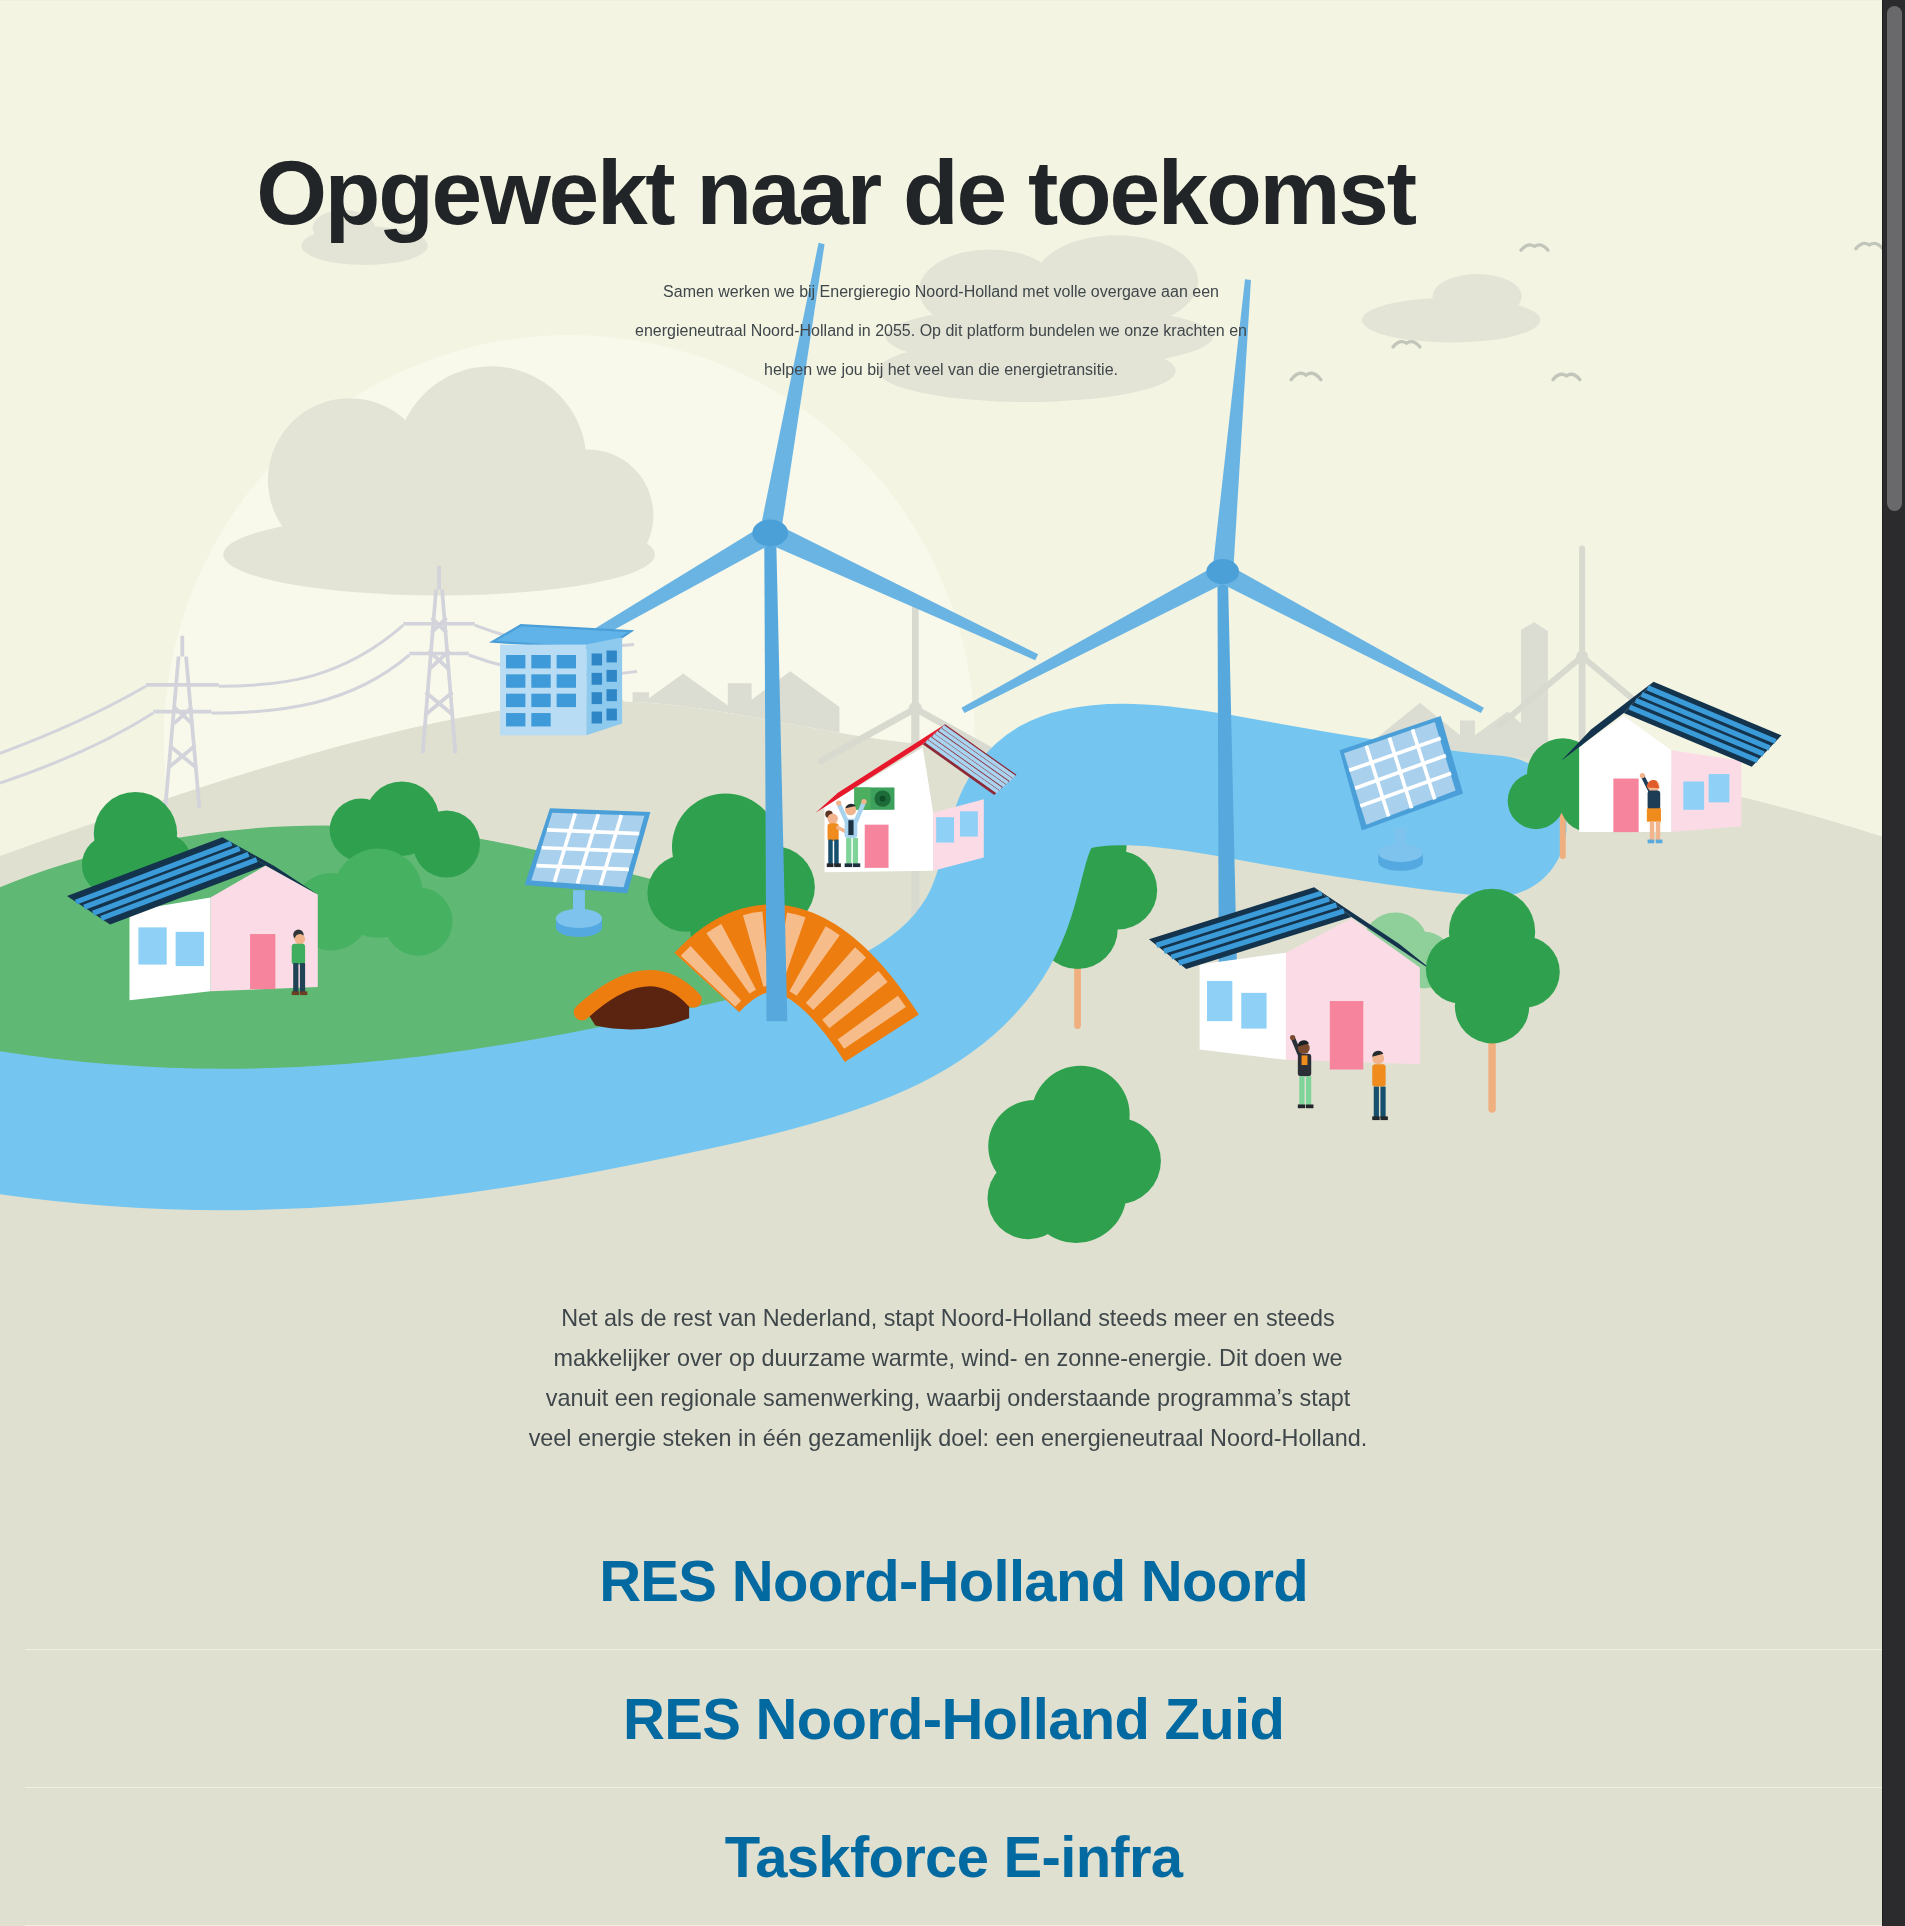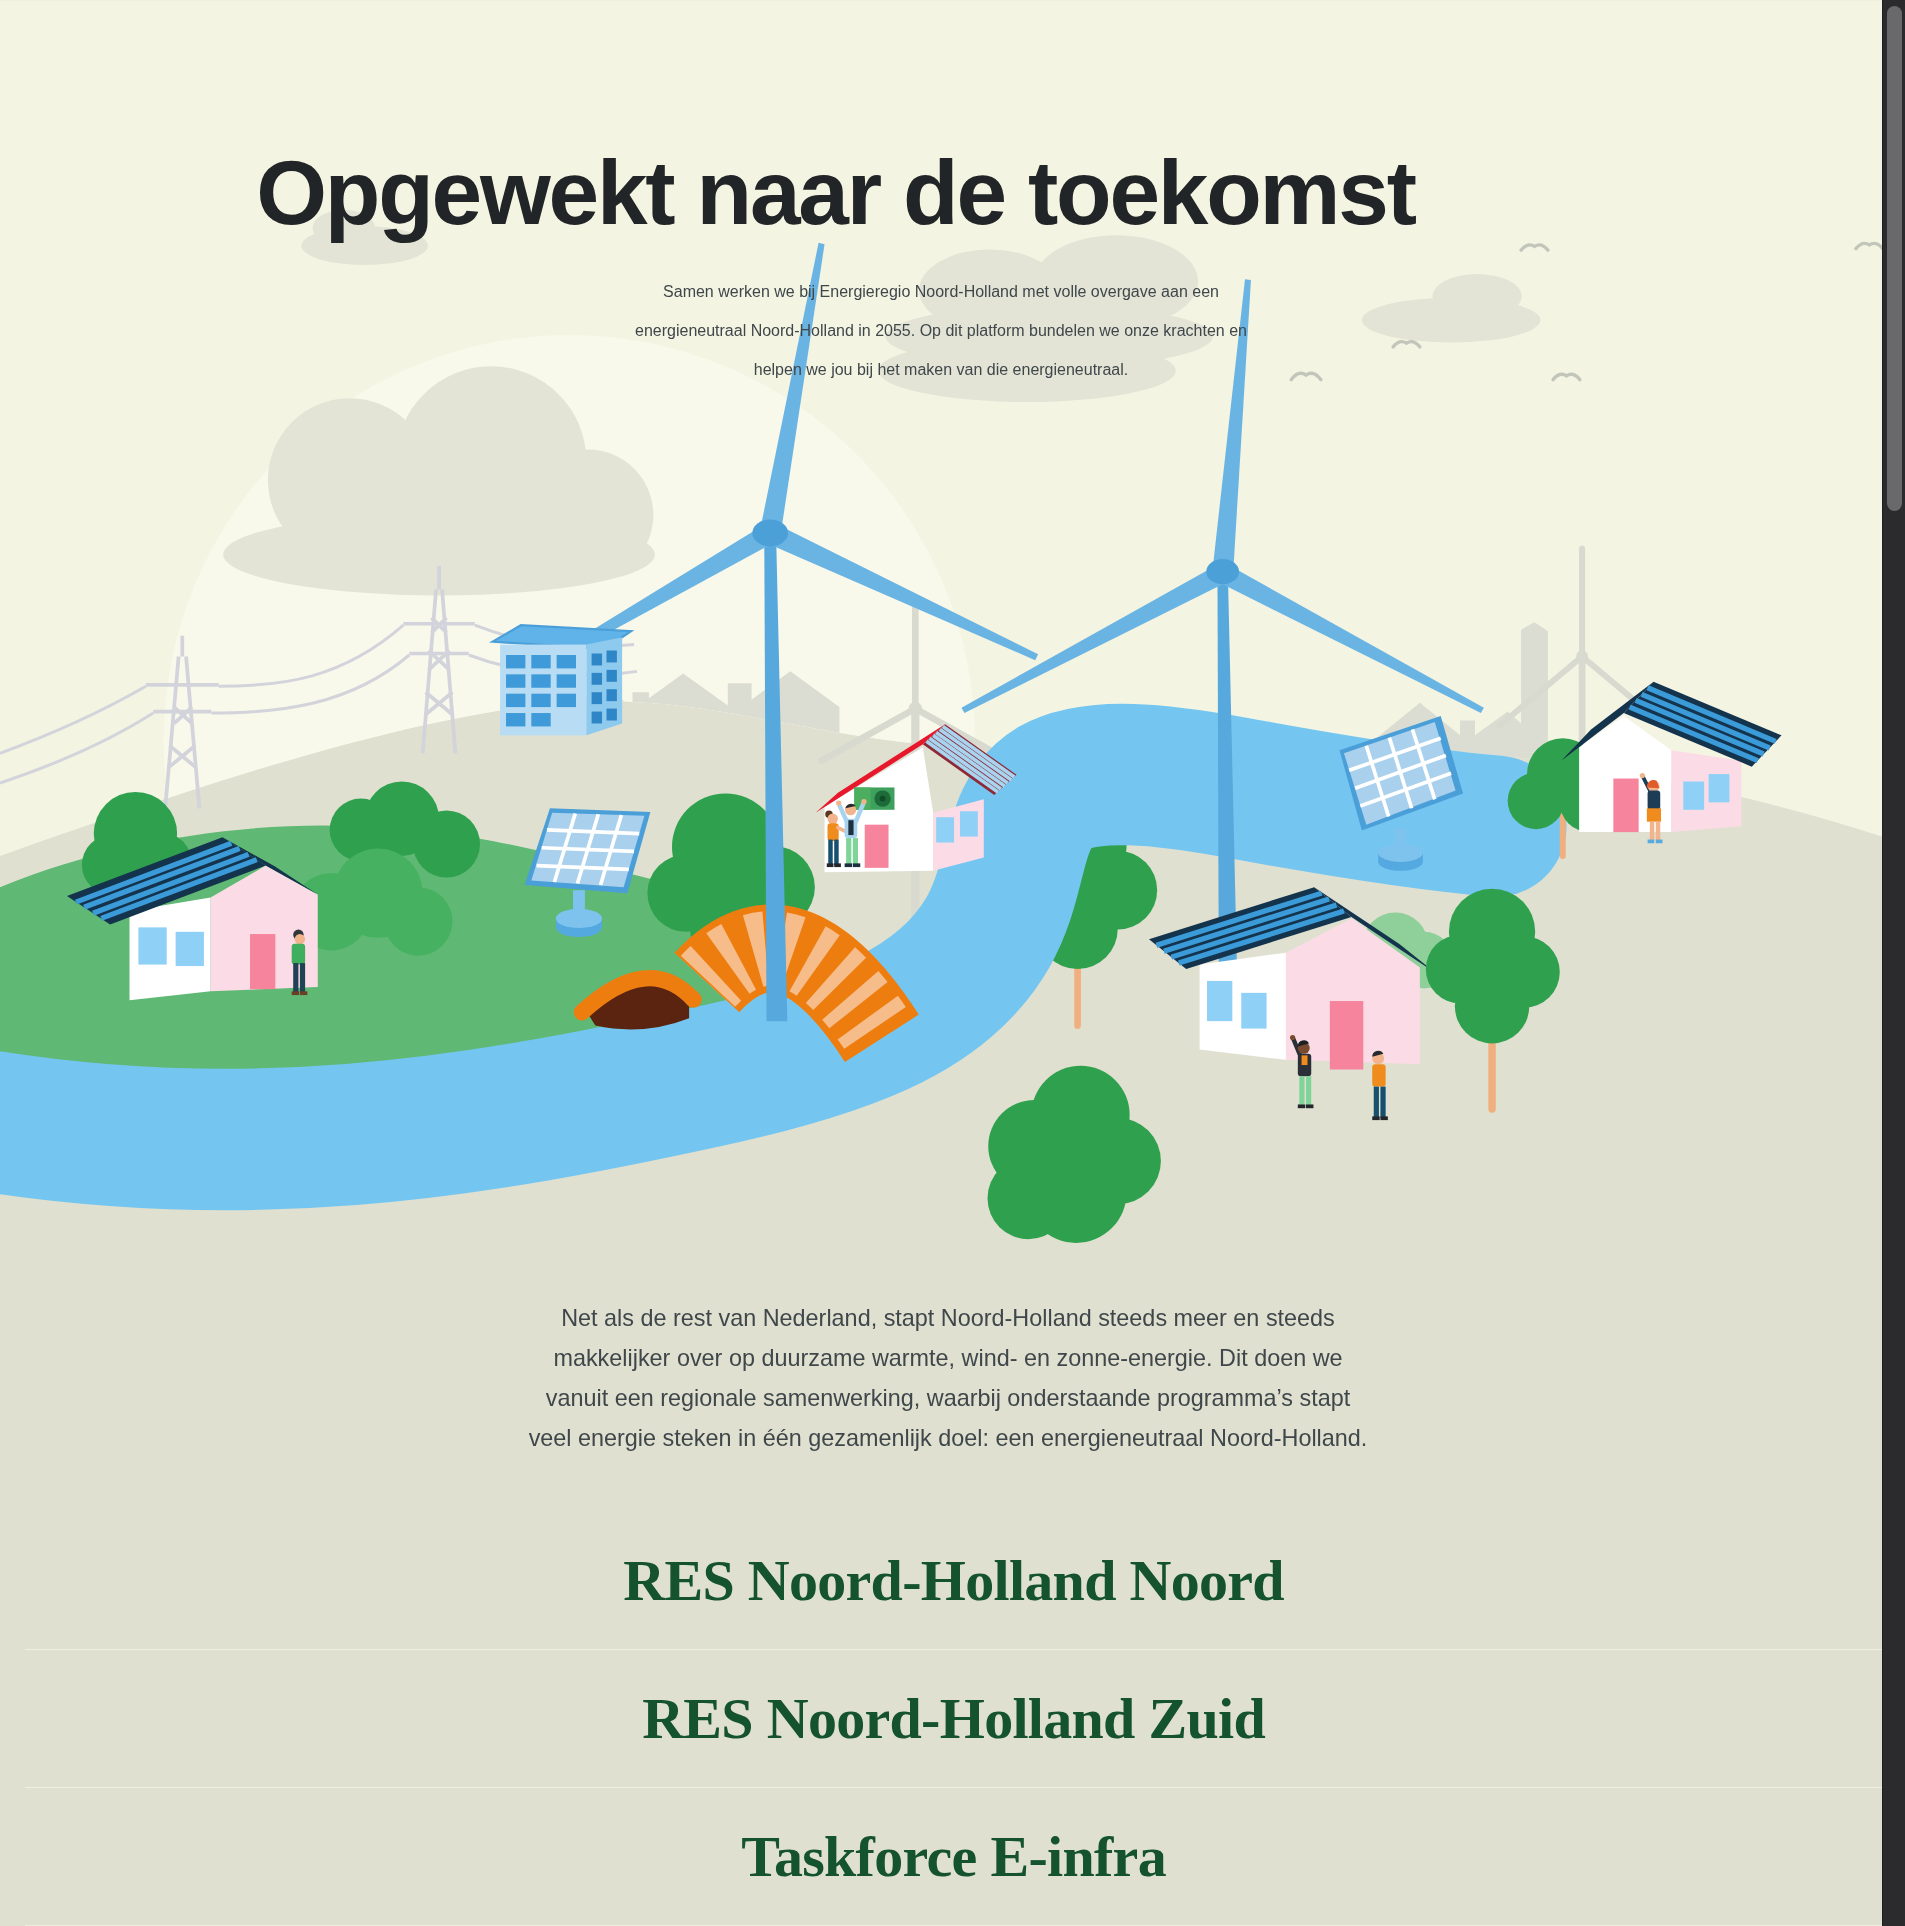--- a/index.html
+++ b/index.html
@@ -10,21 +10,21 @@
         font-size:91px;line-height:94px;font-weight:700;color:#222527;letter-spacing:-2.2px;z-index:3;}
   .intro{position:absolute;left:0;top:272px;width:1882px;margin:0;text-align:center;
         font-size:16px;line-height:39px;font-weight:300;color:#3f474b;z-index:3;}
   .intro span{display:block;}
   .mission{position:absolute;left:7px;top:1298px;width:1882px;margin:0;text-align:center;
         font-size:23.4px;line-height:40px;font-weight:300;color:#3f474b;z-index:3;}
   .mission span{display:block;}
   .programs{position:absolute;left:24.6px;top:1512px;width:1858px;z-index:3;}
   .program-row{height:137px;display:flex;align-items:center;justify-content:center;
         border-bottom:1.5px solid #eff0df;cursor:pointer;}
-  .program-row h2{margin:0;font-size:58px;font-weight:700;color:#14532d;letter-spacing:-0.7px;font-family:Liberation Serif, serif;}
+  .program-row h2{margin:0;font-size:58px;font-weight:700;color:#0369a1;letter-spacing:-0.7px;}
   .scrollbar{position:absolute;right:0;top:0;width:23px;height:1926px;background:#2b2b2d;
         border-left:1.5px solid #1e1e20;box-sizing:border-box;z-index:9;}
   .scrollbar-thumb{position:absolute;left:3.7px;top:6px;width:15.6px;height:505px;border-radius:8.2px;
         background:#69696b;}
 </style>
 </head>
 <body>
 
 <div class="page">
 
@@ -404,21 +404,21 @@
       <rect x="2214" y="1128" width="9" height="5" fill="#5aaade"></rect>
         <rect x="2225" y="1128" width="9" height="5" fill="#5aaade"></rect>
     </g>
   </svg>
 
   <h1 class="hero-title">Opgewekt naar de toekomst</h1>
 
   <p class="intro">
     <span>Samen werken we bij Energieregio Noord-Holland met volle overgave aan een</span>
     <span>energieneutraal Noord-Holland in 2055. Op dit platform bundelen we onze krachten en</span>
-    <span>helpen we jou bij het maken van die energieneutraal.</span>
+    <span>helpen we jou bij het veel van die energietransitie.</span>
   </p>
 
   <p class="mission">
     <span>Net als de rest van Nederland, stapt Noord-Holland steeds meer en steeds</span>
     <span>makkelijker over op duurzame warmte, wind- en zonne-energie. Dit doen we</span>
     <span>vanuit een regionale samenwerking, waarbij onderstaande programma’s stapt</span>
     <span>veel energie steken in één gezamenlijk doel: een energieneutraal Noord-Holland.</span>
   </p>
 
   <section class="programs">

